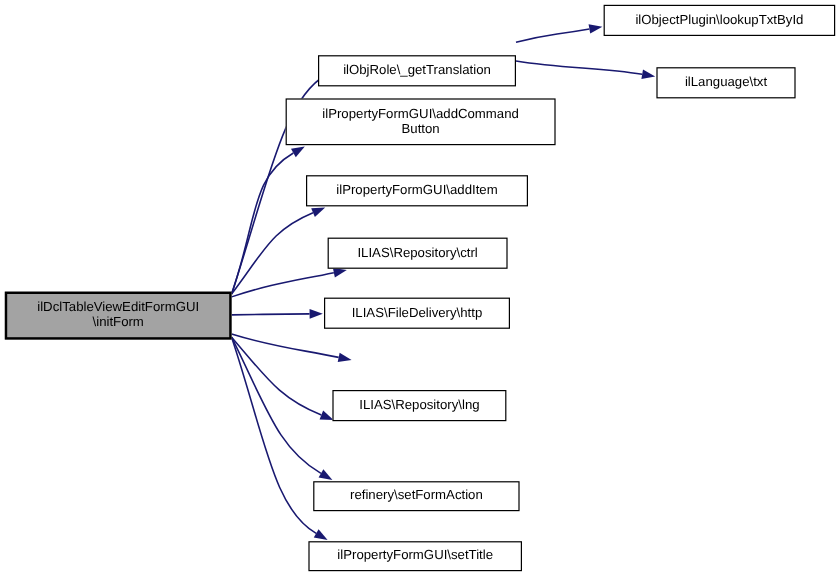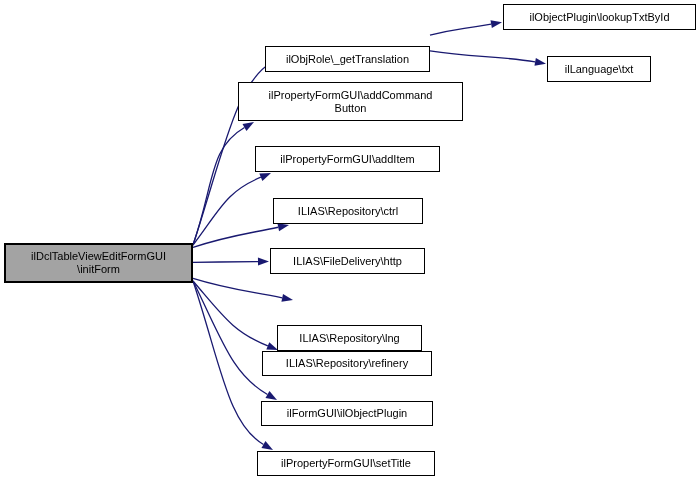--- a/index.html
+++ b/index.html
@@ -96,33 +96,30 @@
   </div>
 
   <div class="node" style="left:270px; top:248px; width:155px; height:26px;">
     <span>ILIAS\FileDelivery\http</span>
   </div>
 
   <div class="node" style="left:277px; top:301px; width:145px; height:26px;margin-top:24px;">
     <span>ILIAS\Repository\lng</span>
   </div>
 
-  <div class="node" style="left:262px; top:351px; width:170px; height:25px;">
-    <span>ILIAS\Repository\refinery</span>
-  </div>
 
   <div class="node" style="left:261px; top:401px; width:172px; height:25px;">
-    <span>ilFormGUI\ilObjectPlugin</span>
+    <span>refinery\setFormAction</span>
   </div>
 
   <div class="node" style="left:257px; top:451px; width:178px; height:25px;">
     <span>ilPropertyFormGUI\setTitle</span>
   </div>
 
   <div class="node" style="left:503px; top:4px; width:193px; height:26px;">
     <span>ilObjectPlugin\lookupTxtById</span>
   </div>
 
-  <div class="node" style="left:547px; top:56px; width:104px; height:26px;">
+  <div class="node" style="left:547px; top:56px; width:116px; height:26px;">
     <span>ilLanguage\txt</span>
   </div>
 
 </div>
 
 </body></html>

